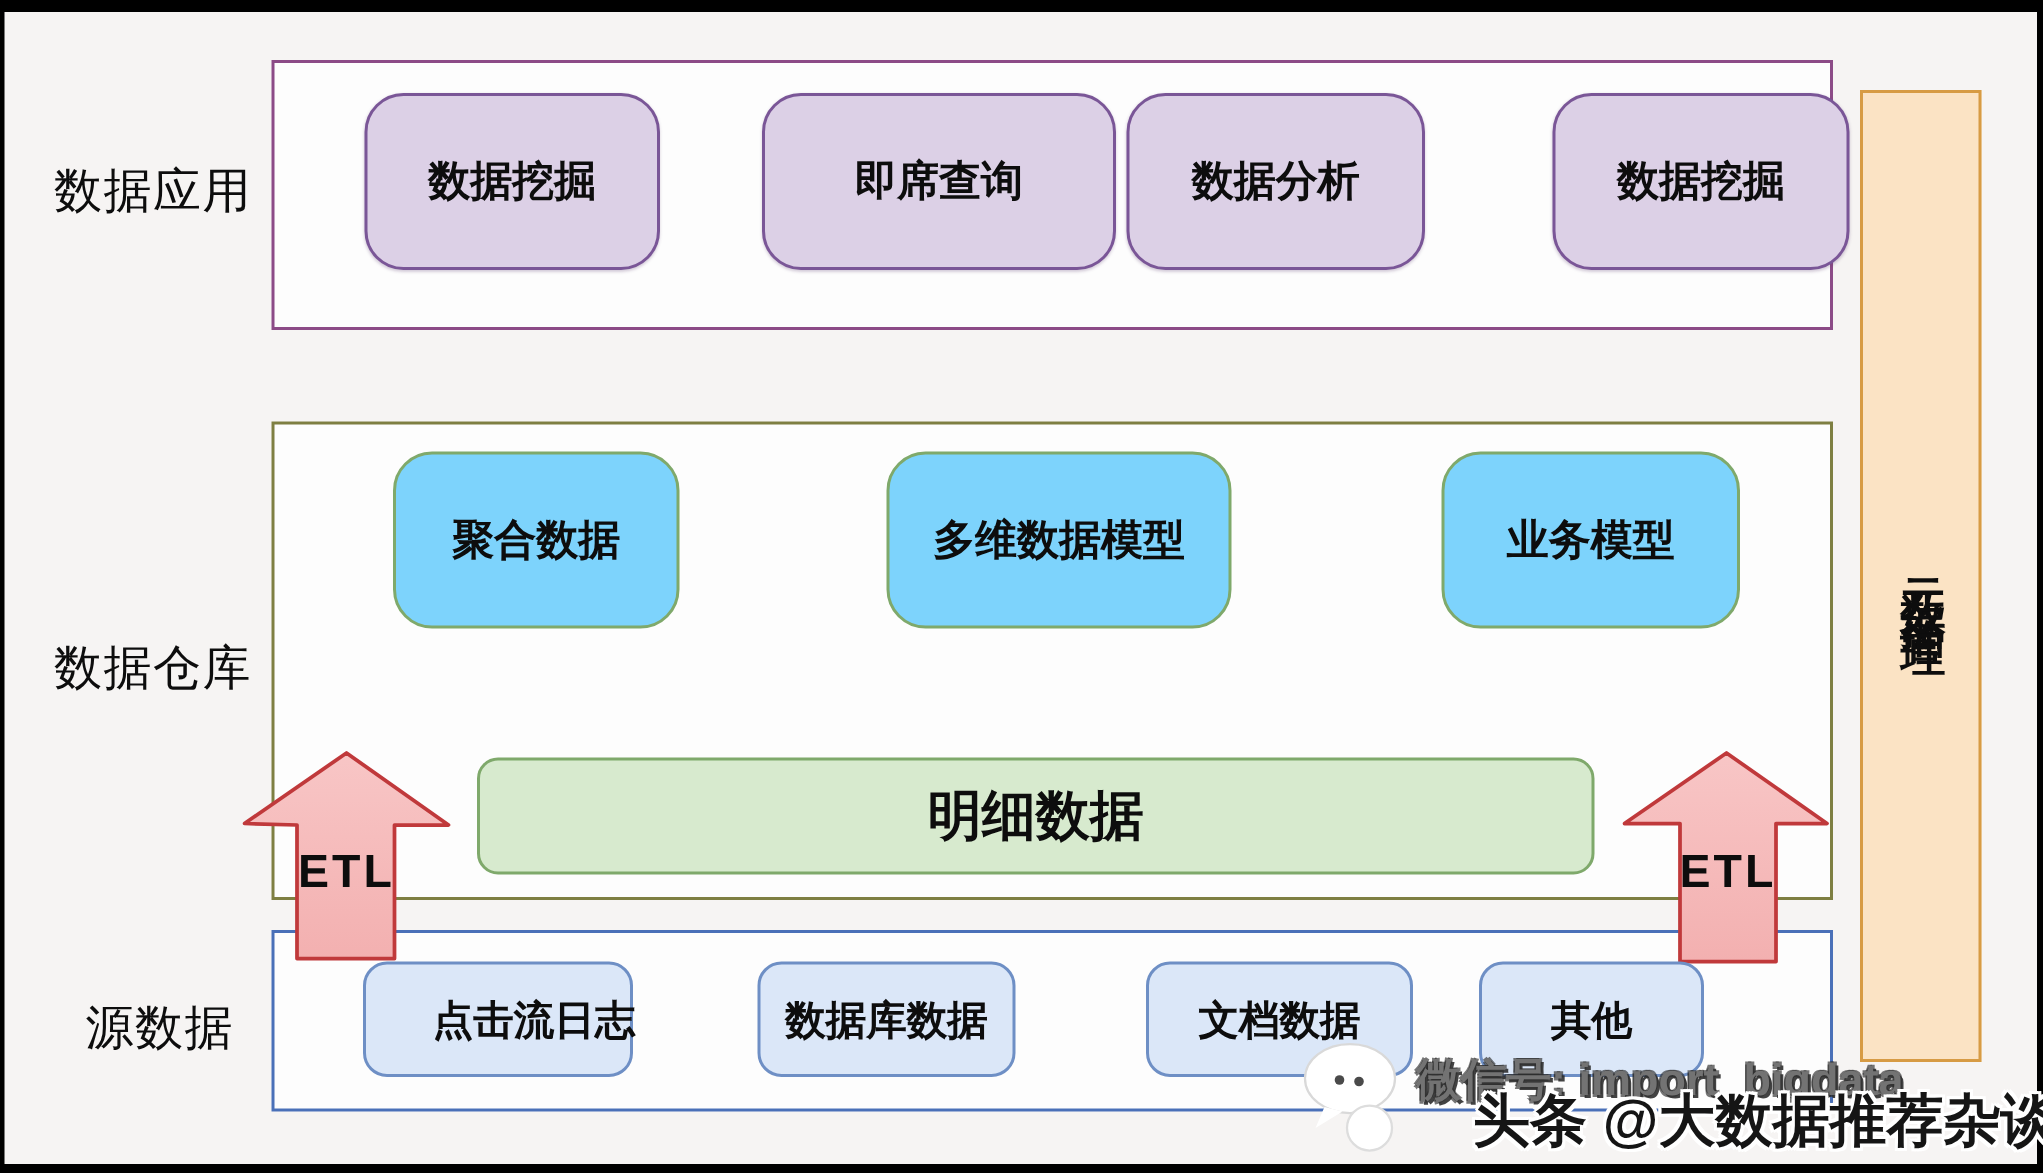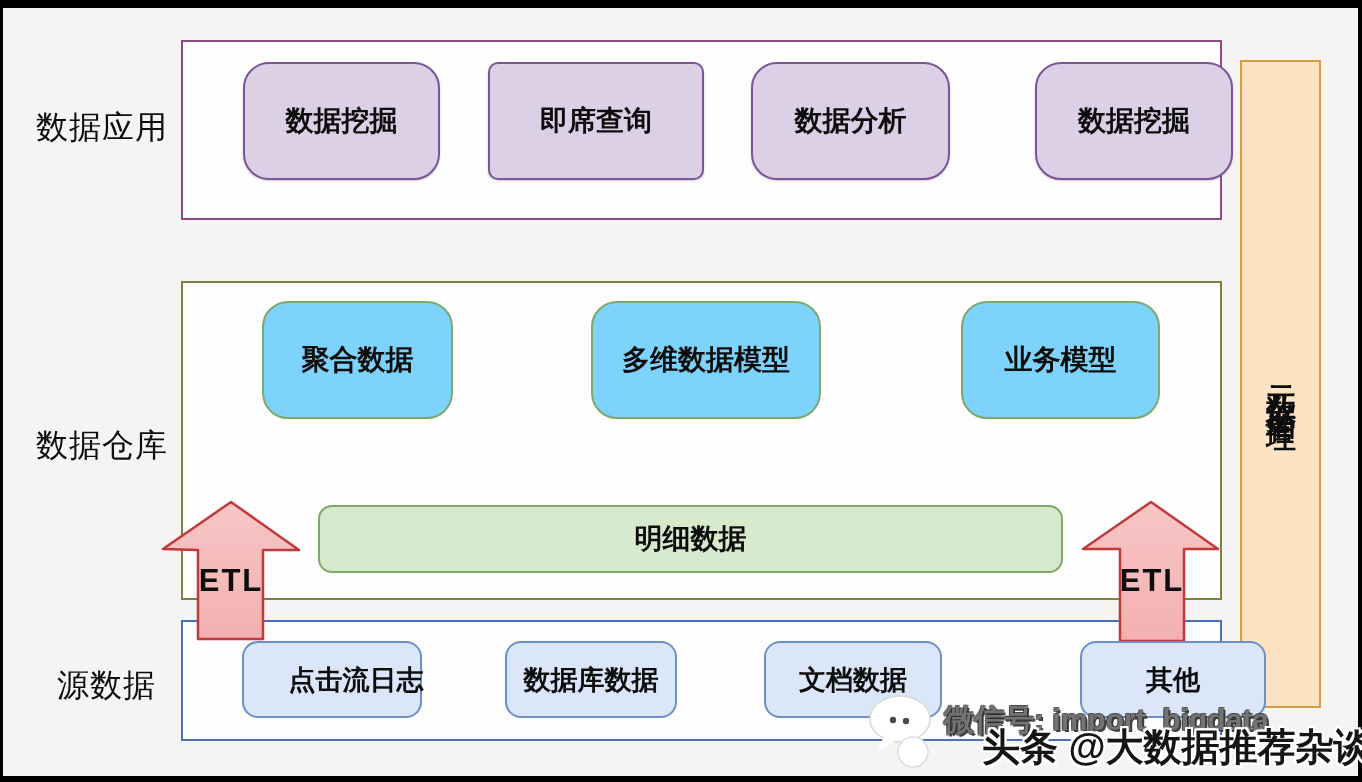--- a/index.html
+++ b/index.html
@@ -20,21 +20,21 @@
     color:#0d0d0d;font-weight:normal;font-size:32px;letter-spacing:1px;
     white-space:nowrap;z-index:2;
   }
   .node{
     display:flex;align-items:center;justify-content:center;
     color:#0d0d0d;font-weight:bold;text-align:center;
     z-index:4;white-space:nowrap;
   }
   .node-app{top:62px;height:118px;border-radius:26px;background:#dcd0e6;border:2px solid #7a5697;font-size:28px;box-shadow:0 1px 2px rgba(90,60,110,.25);}
   .node-wh{top:301px;height:118px;border-radius:26px;background:#7dd3fc;border:2px solid #7fa96b;font-size:28px;}
-  .node-detail{left:318px;top:505px;width:745px;height:68px;border-radius:14px;background:#d7eace;border:2px solid #7fa96b;font-size:28px;}
+  .node-detail{left:318px;top:505px;width:745px;height:78px;border-radius:14px;background:#d7eace;border:2px solid #7fa96b;font-size:36px;}
   .node-src{top:641px;height:77px;border-radius:16px;background:#dbe7f8;border:2px solid #6e8fc5;font-size:27px;}
   .metadata-bar{
     left:1240px;top:60px;width:81px;height:648px;
     background:#fbe3c4;border:2px solid #d79b44;
     display:flex;align-items:center;justify-content:center;z-index:1;
   }
   .metadata-text{
     writing-mode:vertical-lr;text-orientation:upright;
     font-size:30px;font-weight:bold;color:#0d0d0d;letter-spacing:9px;
   }
@@ -64,33 +64,33 @@
 
   <div class="abs layer-container container-app"></div>
   <div class="abs layer-container container-wh"></div>
   <div class="abs layer-container container-src"></div>
 
   <div class="abs layer-label" style="left:36px;top:106px;">数据应用</div>
   <div class="abs layer-label" style="left:36px;top:424px;">数据仓库</div>
   <div class="abs layer-label" style="left:57px;top:664px;">源数据</div>
 
   <div class="abs node node-app" style="left:243px;width:197px;">数据挖掘</div>
-  <div class="abs node node-app" style="left:488px;width:216px;border-radius:10px;">即席查询</div>
+  <div class="abs node node-app" style="left:508px;width:236px;">即席查询</div>
   <div class="abs node node-app" style="left:751px;width:199px;">数据分析</div>
   <div class="abs node node-app" style="left:1035px;width:198px;">数据挖掘</div>
 
   <div class="abs node node-wh" style="left:262px;width:191px;">聚合数据</div>
   <div class="abs node node-wh" style="left:591px;width:230px;">多维数据模型</div>
   <div class="abs node node-wh" style="left:961px;width:199px;">业务模型</div>
   <div class="abs node node-detail">明细数据</div>
 
   <div class="abs node node-src" style="left:242px;width:180px;padding-left:48px;">点击流日志</div>
   <div class="abs node node-src" style="left:505px;width:172px;text-align:right;">数据库数据</div>
   <div class="abs node node-src" style="left:764px;width:178px;">文档数据</div>
-  <div class="abs node node-src" style="left:1080px;width:186px;">其他</div>
+  <div class="abs node node-src" style="left:986px;width:150px;">其他</div>
 
   <div class="abs metadata-bar">
     <div class="metadata-text">元数据管理</div>
   </div>
 
   <svg id="arrow-svg" class="abs" viewBox="0 0 1362 782" xmlns="http://www.w3.org/2000/svg">
     <defs>
       <linearGradient id="arrowFill" x1="0" y1="0" x2="0" y2="1">
         <stop offset="0" stop-color="#f8c6c6"></stop>
         <stop offset="1" stop-color="#f3b0b0"></stop>

